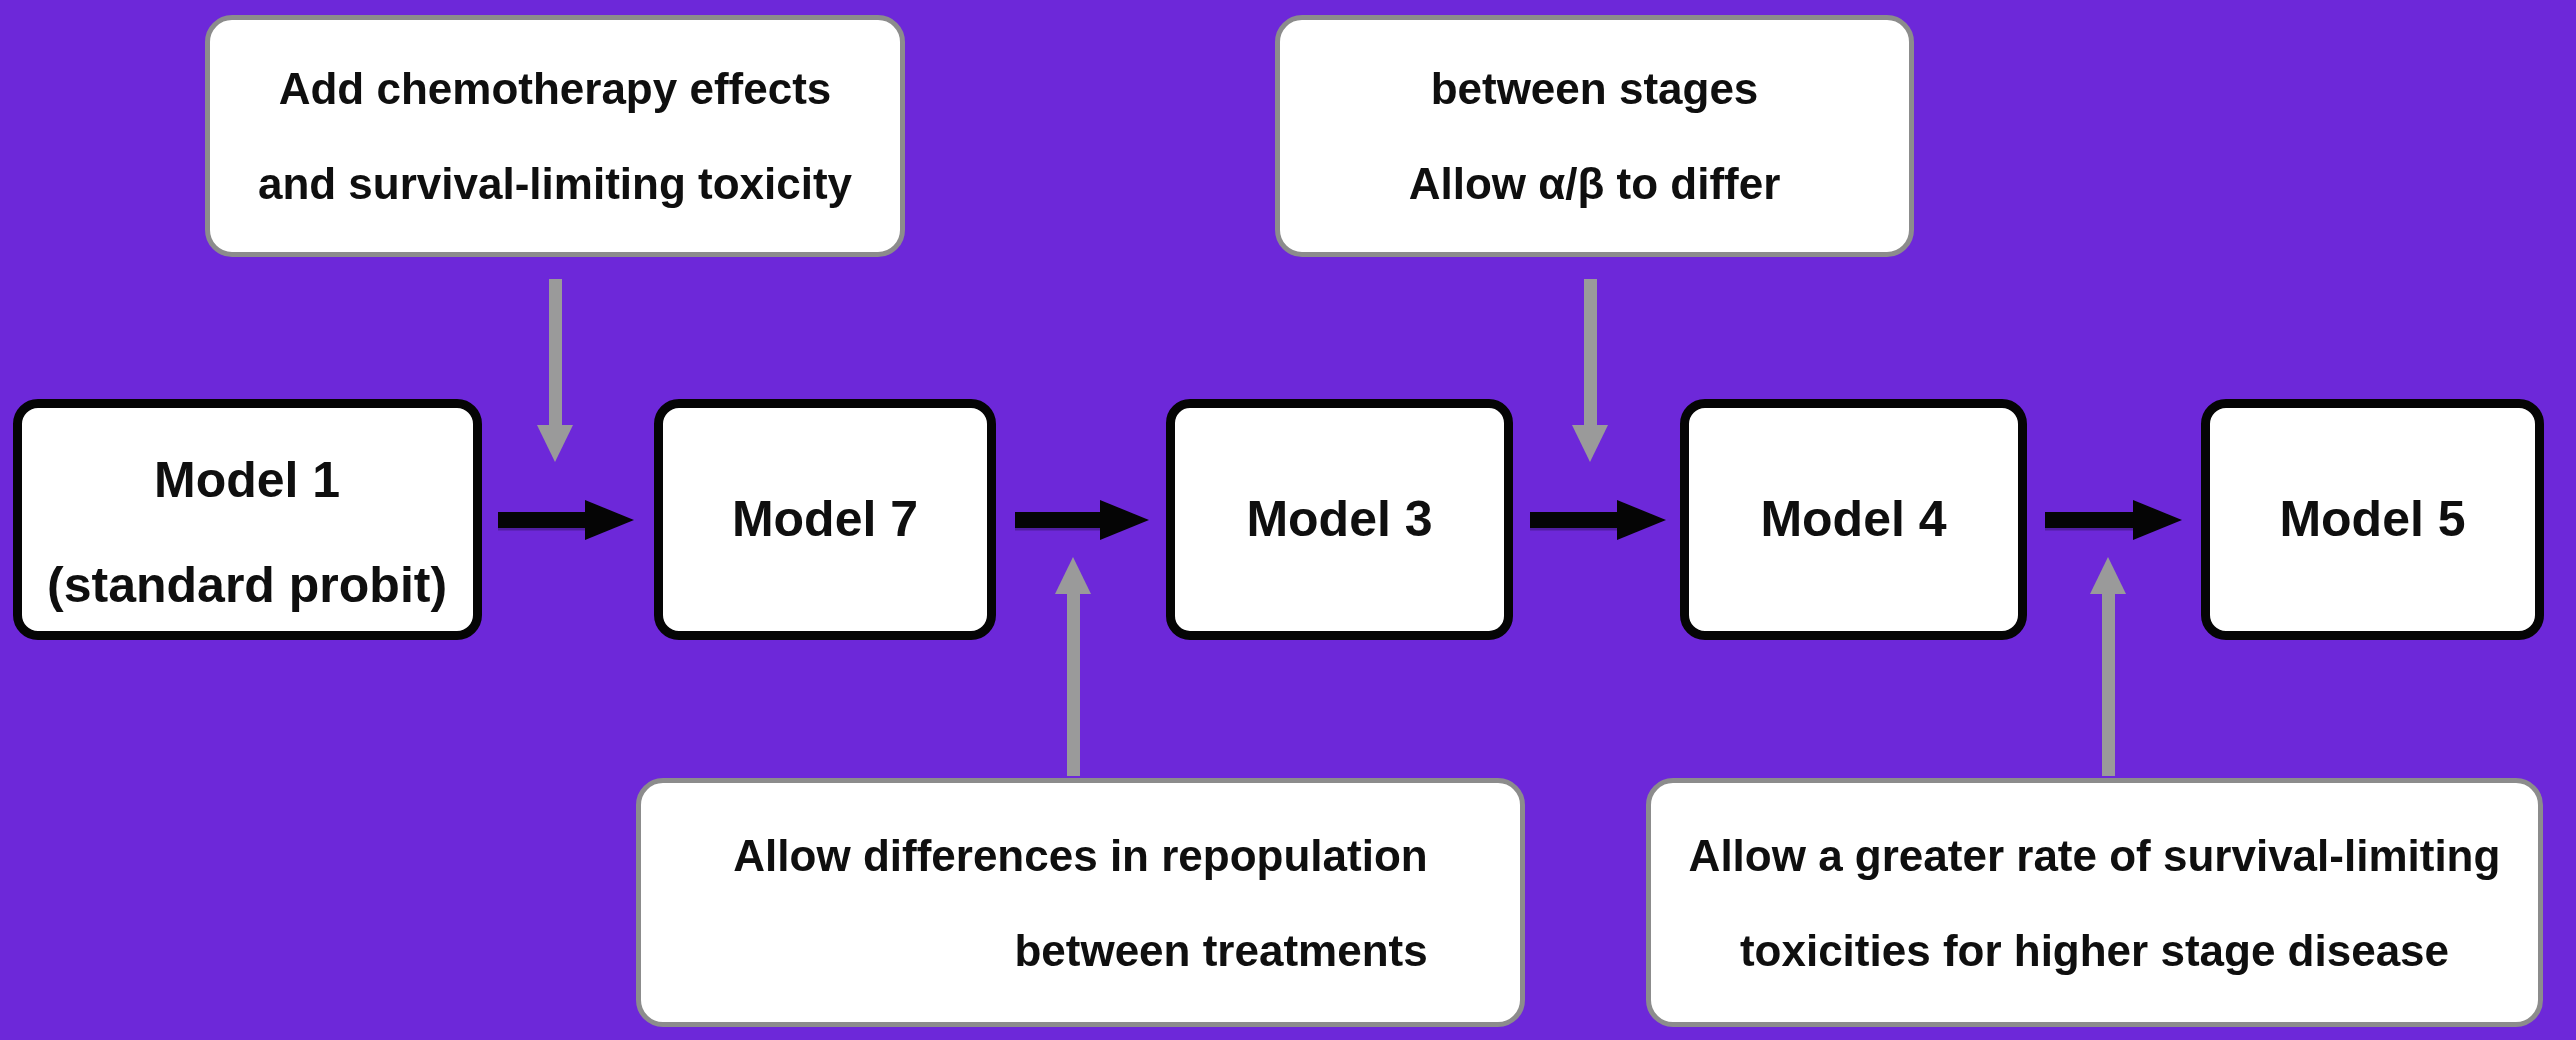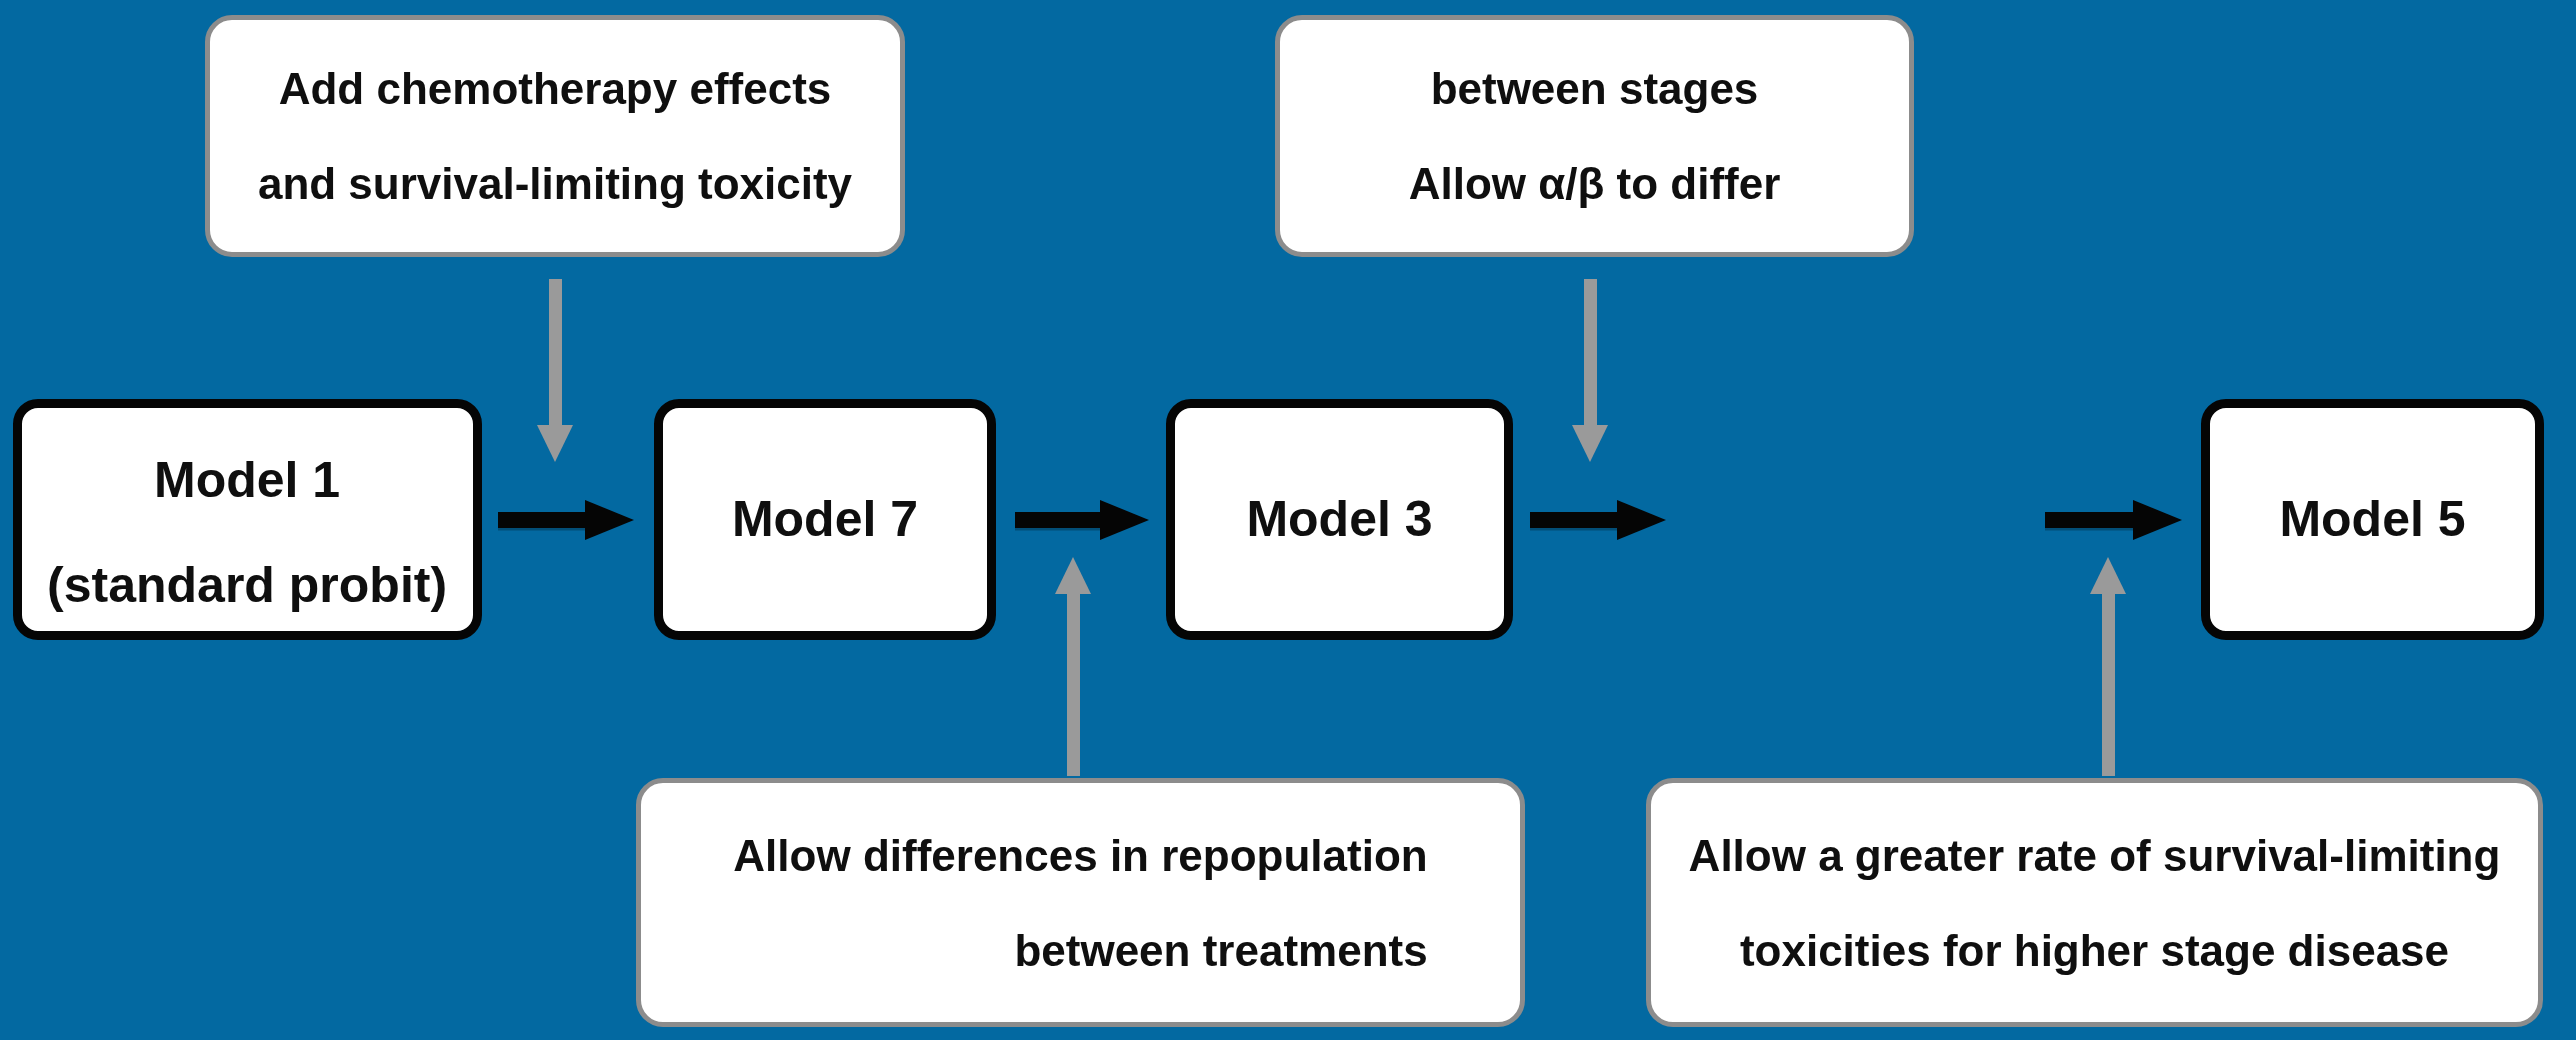--- a/index.html
+++ b/index.html
@@ -1,19 +1,19 @@
 <!DOCTYPE html>
 <html style="font-size:13.4px"><head>
 <meta charset="utf-8">
 <style>
   html,body{margin:0;padding:0;background:#ffffff;}
   #stage{
     position:relative;
     width:2576px;height:1040px;
-    background:#0369a1;
+    background:#6d28d9;
     font-family:"Liberation Sans","DejaVu Sans",sans-serif;
     color:#0f0f0f;
     overflow:hidden;
   }
   
   .model-box{
     position:absolute;
     top:399px;height:241px;
     box-sizing:border-box;
     border:9.2px solid #050505;
@@ -111,29 +111,32 @@
 
   <div class="model-box" style="left:654px;width:342px;">
     <div>Model 7</div>
   </div>
 
   <div class="h-arrow" style="left:1015px;width:134px;">
     <div class="shaft"></div>
     <div class="head"></div>
   </div>
 
-  <div class="model-box" style="left:1166px;width:347px;">
+  <div class="model-box" style="left:1166px;width:347px;border-radius:24px;">
     <div>Model 3</div>
   </div>
 
   <div class="h-arrow" style="left:1530px;width:136px;">
     <div class="shaft"></div>
     <div class="head"></div>
   </div>
 
+  <div class="model-box" style="left:1680px;width:347px;">
+    <div>Model 4</div>
+  </div>
 
   <div class="h-arrow" style="left:2045px;width:137px;">
     <div class="shaft"></div>
     <div class="head"></div>
   </div>
 
   <div class="model-box" style="left:2201px;width:343px;">
     <div>Model 5</div>
   </div>
 

